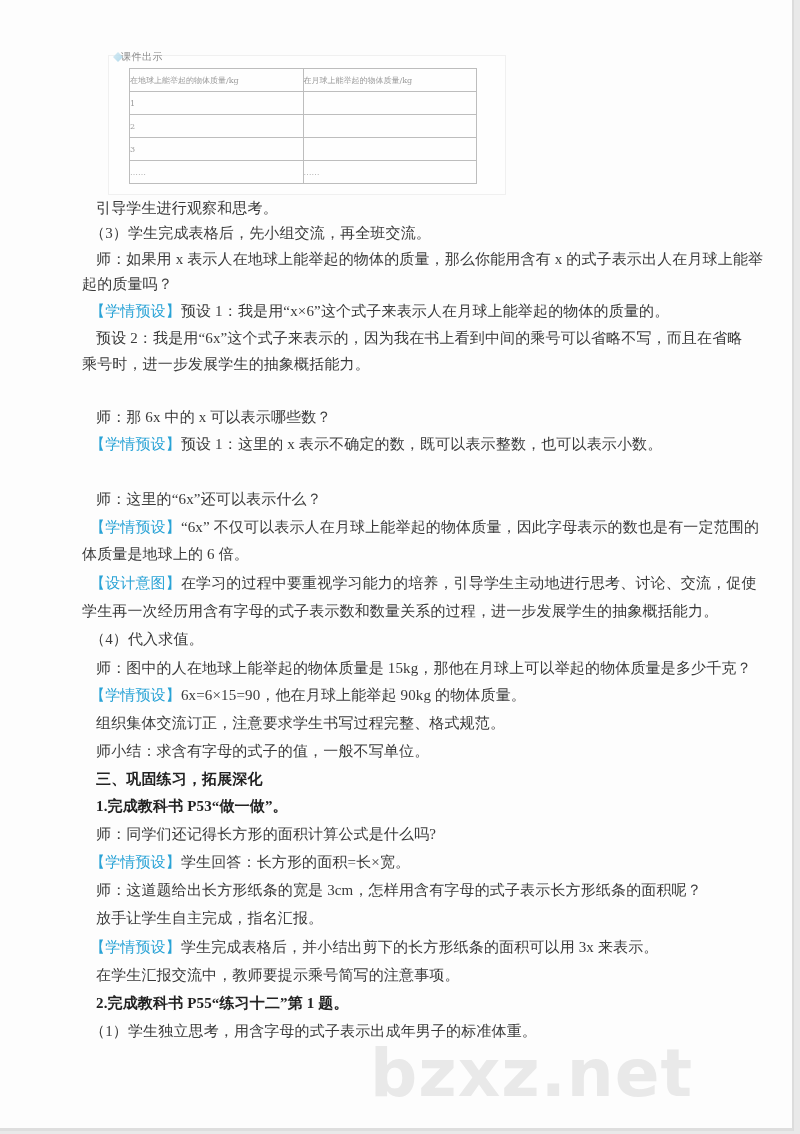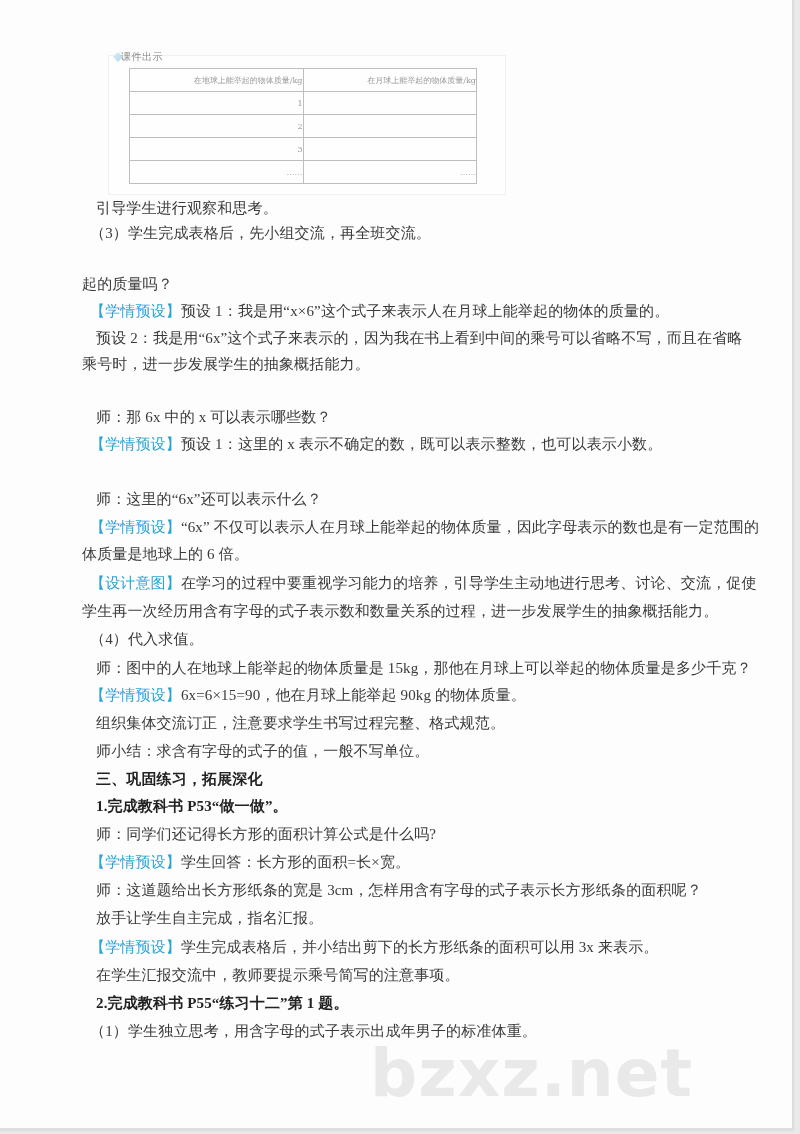--- a/index.html
+++ b/index.html
@@ -61,21 +61,21 @@
       width: 348px;
       border-collapse: collapse;
       border: 1.5px solid #9a9a9a;
       font-family: "DejaVu Serif", serif;
       font-size: 8px;
       color: #9a9a9a;
     }
     table.fig-table th, table.fig-table td {
       border: 1px solid #bdbdbd;
       height: 22px;
-      text-align: right;
+      text-align: left;
       font-weight: normal;
       padding: 0;
       width: 50%;
       margin-top: 20px;
     }
     
     .line {
       position: absolute;
       left: 82px;
       white-space: nowrap;
@@ -135,20 +135,21 @@
         <tr>
           <td>……</td>
           <td>……</td>
         </tr>
       </tbody>
     </table>
   </div>
 
   <div class="line indent" style="top:199px"><span>引导学生进行观察和思考。</span></div>
   <div class="line indent" style="top:224px;left:90px"><span>（3）学生完成表格后，先小组交流，再全班交流。</span></div>
+  <div class="line indent" style="top:250px"><span>师：如果用 x 表示人在地球上能举起的物体的质量，那么你能用含有 x 的式子表示出人在月球上能举</span></div>
   <div class="line" style="top:275px"><span>起的质量吗？</span></div>
   <div class="line indent" style="top:302px;left:90px"><span class="tag">【学情预设】</span><span>预设 1：我是用“x×6”这个式子来表示人在月球上能举起的物体的质量的。</span></div>
   <div class="line indent" style="top:329px"><span>预设 2：我是用“6x”这个式子来表示的，因为我在书上看到中间的乘号可以省略不写，而且在省略</span></div>
   <div class="line" style="top:355px"><span>乘号时，进一步发展学生的抽象概括能力。</span></div>
   <div class="line indent" style="top:408px"><span>师：那 6x 中的 x 可以表示哪些数？</span></div>
   <div class="line indent" style="top:435px;left:90px"><span class="tag">【学情预设】</span><span>预设 1：这里的 x 表示不确定的数，既可以表示整数，也可以表示小数。</span></div>
   <div class="line indent" style="top:490px"><span>师：这里的“6x”还可以表示什么？</span></div>
   <div class="line indent" style="top:518px;left:90px"><span class="tag">【学情预设】</span><span>“6x” 不仅可以表示人在月球上能举起的物体质量，因此字母表示的数也是有一定范围的</span></div>
   <div class="line" style="top:545px"><span>体质量是地球上的 6 倍。</span></div>
   <div class="line indent" style="top:574px;left:90px"><span class="tag">【设计意图】</span><span>在学习的过程中要重视学习能力的培养，引导学生主动地进行思考、讨论、交流，促使</span></div>

